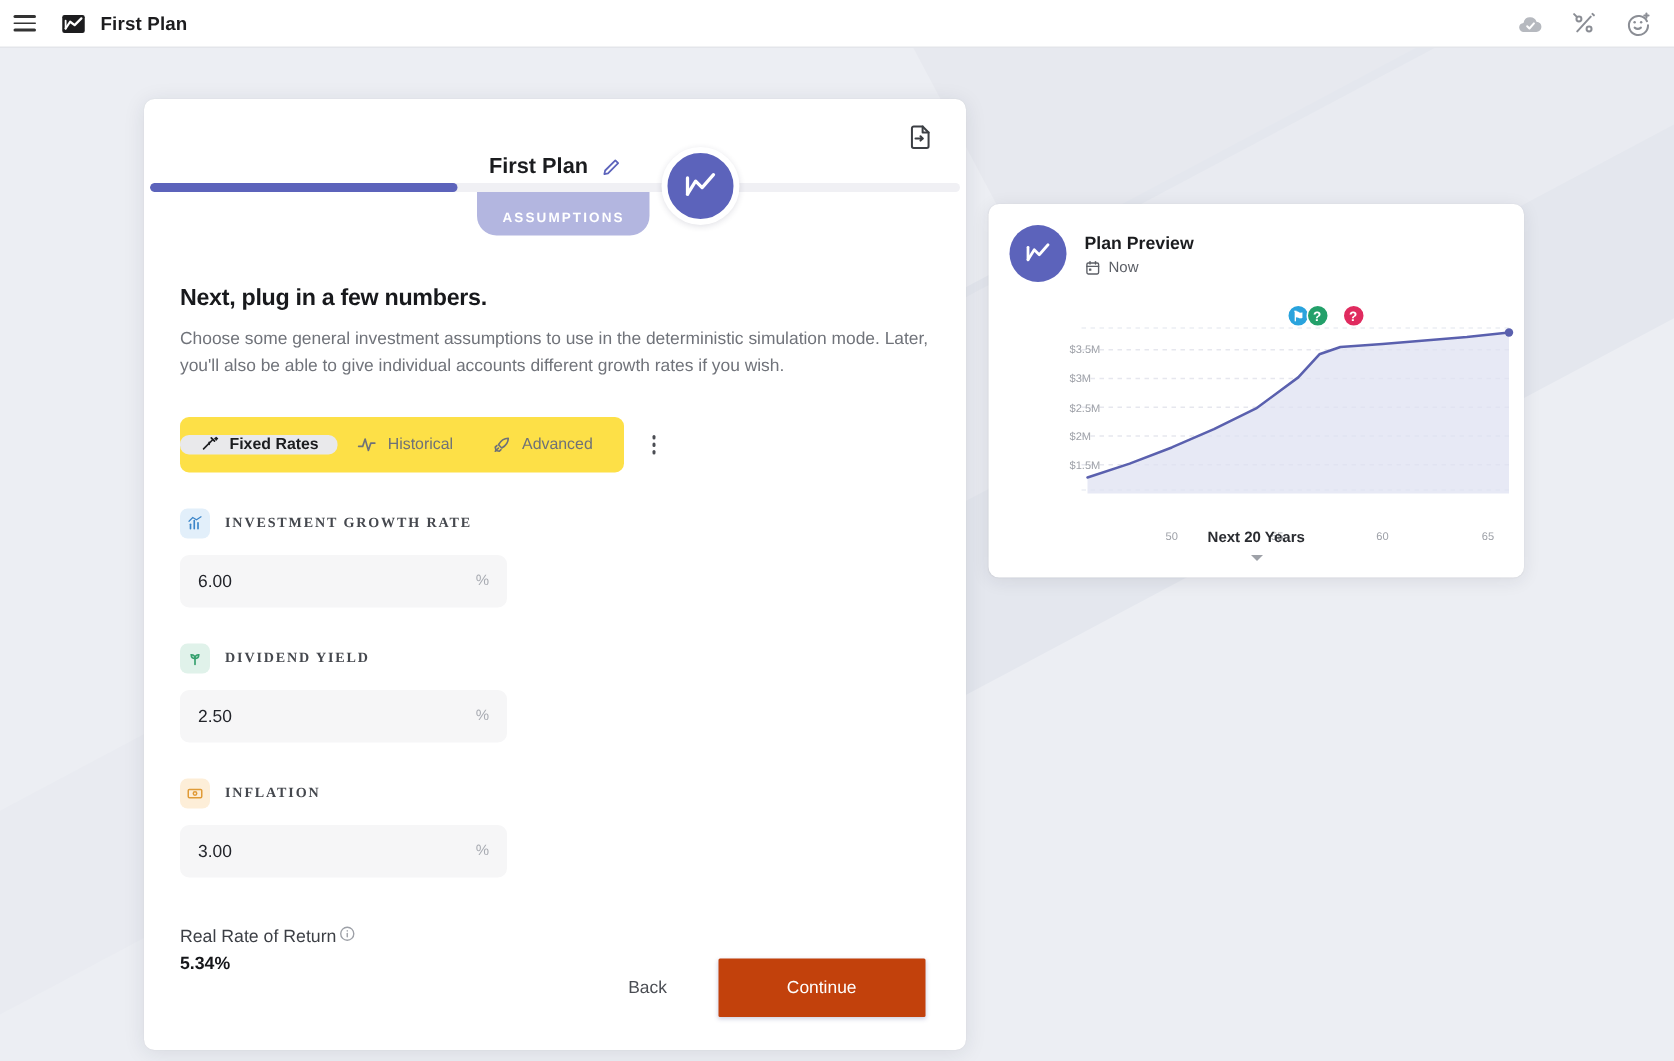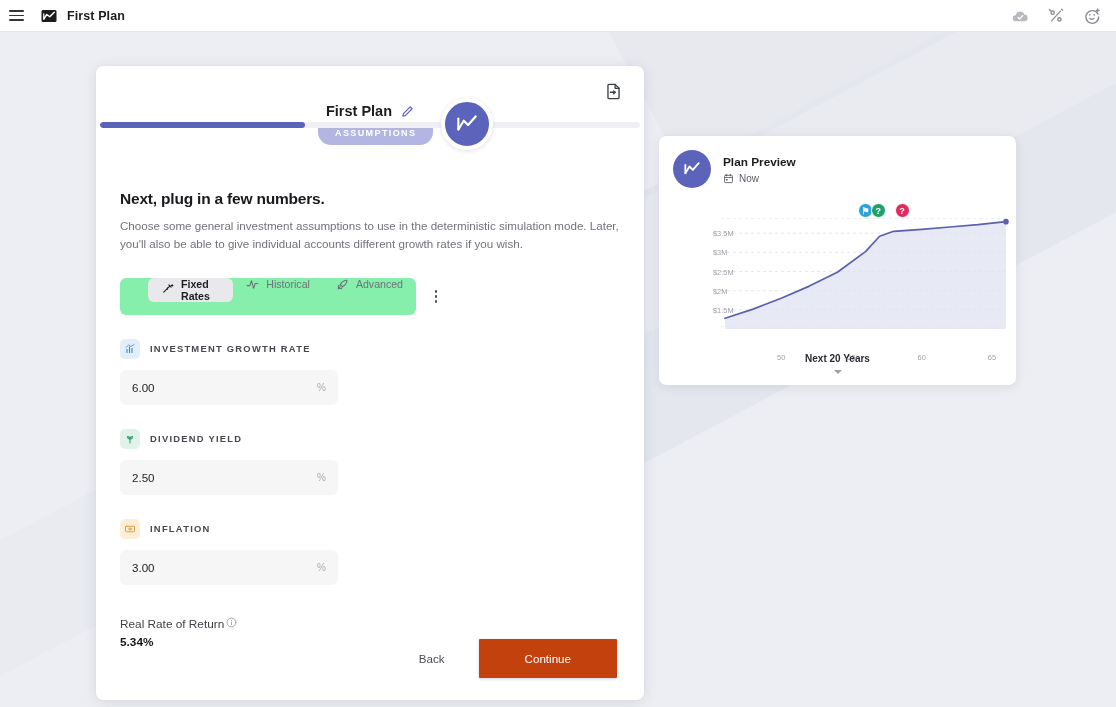--- a/index.html
+++ b/index.html
@@ -83,42 +83,42 @@
   #edit-icon { width: 13px; height: 13px; color: #5c63bb; cursor: pointer; display:flex; }
 
   #progress-track {
     position: absolute; left: 4px; top: 56px; width: 540px; height: 6px;
     background: #f0f0f4; border-radius: 3px; overflow: hidden;
   }
   #progress-fill { height: 100%; background: #5c63bb; border-radius: 3px; }
 
   #step-pill {
     position: absolute; left: 222px; top: 62px;
-    padding: 0 17px 7px;
+    padding: 12px 17px 7px;
     background: #b3b6e0; color: #fff;
     font-size: 9px; font-weight: bold; letter-spacing: 1.4px;
     border-radius: 0 0 13px 13px;
     text-align: center;
   }
 
   #card-body { position: absolute; left: 0; top: 96px; width: 100%; padding: 0 24px; }
   #headline {
     font-size: 15.5px; font-weight: bold; color: #18191c;
     margin-top: 28px; letter-spacing: -.2px;
   }
   #subhead {
     font-size: 11.6px; color: #70737a; line-height: 1.55;
     margin-top: 9px; max-width: 500px;
   }
 
   
   #tabs {
     margin-top: 25px; height: 37px; width: 296px;
-    background: #86efac; border-radius: 6px;
-    display: flex; align-items: flex-start; position: relative; padding-left: 28px;
+    background: #fde047; border-radius: 6px;
+    display: flex; align-items: center; position: relative;
   }
   .tab {
     display: flex; align-items: center; gap: 7px;
     padding: 0 13px; font-size: 10.6px; color: #6e7178;
     cursor: pointer; border-radius: 6px;
   }
   .tab.active { background: #e9e9eb; color: #1c1d20; font-weight: bold; }
   .tab .tab-ico { width: 13px; height: 13px; display:flex; align-items:center; justify-content:center; }
   #tab-more {
     position: absolute; left: 305px; top: 0; height: 37px; width: 22px;
@@ -131,21 +131,21 @@
   .field { margin-top: 24px; }
   .field-head { display: flex; align-items: center; gap: 10px; }
   .field-badge {
     width: 20px; height: 20px; border-radius: 5px;
     display: flex; align-items: center; justify-content: center; flex: 0 0 auto;
   }
   .badge-blue  { background: #e2effa; color: #3b85c9; }
   .badge-green { background: #e0f2ea; color: #34a06d; }
   .badge-amber { background: #fdeed8; color: #e09b37; }
   .field-label {
-    font-size: 9.4px; font-weight: bold; letter-spacing: 1.25px; color: #45484e;
+    font-size: 9.4px; font-weight: bold; letter-spacing: 1.25px; color: #45484e; font-family: Liberation Serif, serif;
   }
   .field-input {
     margin-top: 11px; width: 218px; height: 35px;
     background: #f6f6f7; border-radius: 6px;
     display: flex; align-items: center; padding: 0 12px;
     cursor: text;
   }
   .field-input .val { font-size: 11.6px; color: #22242a; }
   .field-input .unit { margin-left: auto; font-size: 10px; color: #a9acb3; }
 

